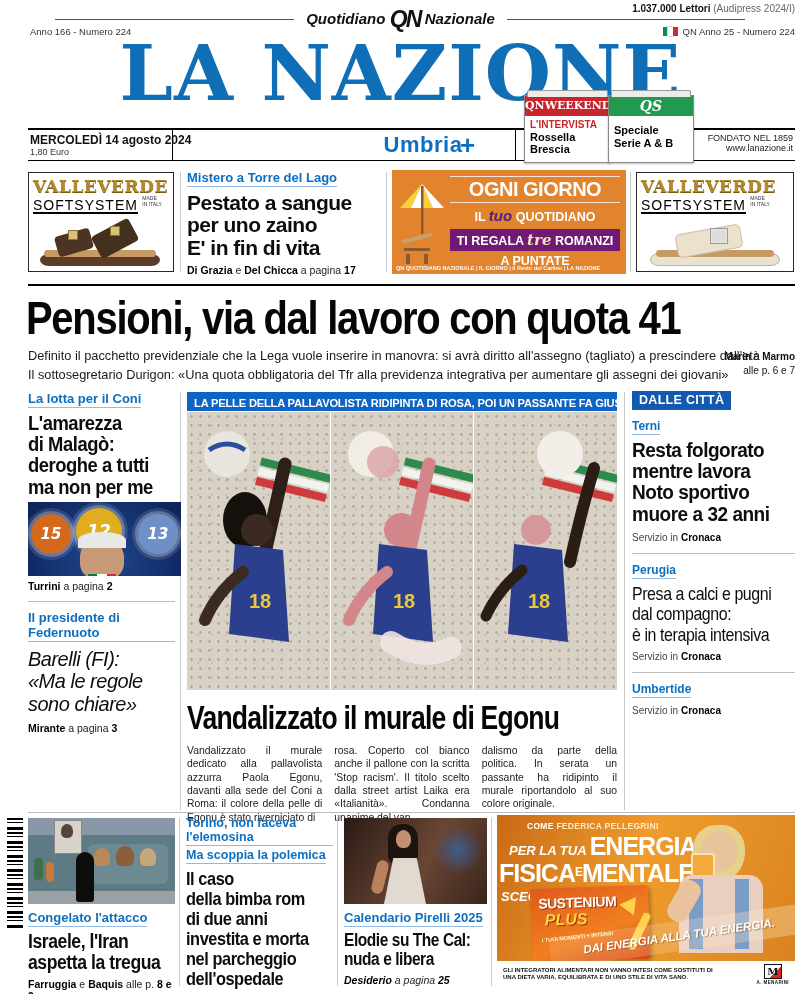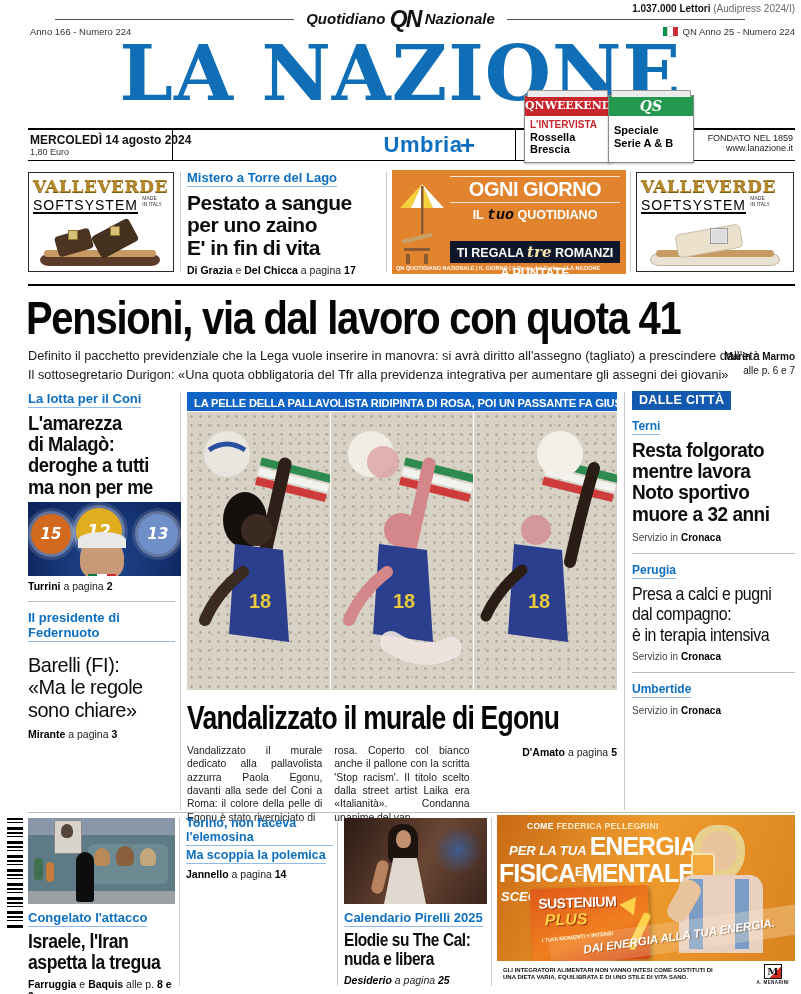--- a/index.html
+++ b/index.html
@@ -130,24 +130,24 @@
       <rect x="27" y="8" width="2.5" height="48" fill="#8a5a33"></rect>
       <rect x="8" y="62" width="30" height="4" fill="#c9a06a" transform="rotate(-14 8 62)"></rect>
       <rect x="10" y="70" width="26" height="3" fill="#8a5a33"></rect>
       <rect x="12" y="76" width="4" height="10" fill="#8a5a33"></rect>
         <rect x="30" y="76" width="4" height="10" fill="#8a5a33"></rect>
     </svg>
     <div style="position:absolute;left:58px;top:6px;width:170px;text-align:center;">
       <div style="font-weight:bold;font-size:20px;letter-spacing:-0.5px;border-top:1px solid rgba(255,255,255,.8);border-bottom:1px solid rgba(255,255,255,.8);padding:1px 0;">OGNI GIORNO</div>
       <div style="font-size:12.5px;font-weight:bold;margin-top:4px;">
         <span>IL</span>
-        <span style="font-family:Liberation Mono, monospace;font-style:italic;font-size:15px;color:#000000;">tuo</span>
+        <span style="font-family:Liberation Sans, sans-serif;font-style:italic;font-size:15px;color:#4c1d95;">tuo</span>
         <span>QUOTIDIANO</span>
       </div>
-      <div style="background:#0f172a;margin-top:17px;padding:2px 2px;font-size:12.5px;font-weight:bold;">
+      <div style="background:#701a75;margin-top:5px;padding:2px 2px;font-size:12.5px;font-weight:bold;">
         <span>TI REGALA</span>
         <span style="font-family:'DejaVu Serif',serif;font-style:italic;font-size:15px;color:#f3e6b0;">tre</span>
         <span>ROMANZI</span>
       </div>
       <div style="font-size:12.5px;font-weight:bold;margin-top:3px;">A PUNTATE</div>
     </div>
     <div style="position:absolute;bottom:3px;left:4px;right:4px;font-size:5.5px;font-weight:bold;opacity:.95;white-space:nowrap;overflow:hidden;">QN QUOTIDIANO NAZIONALE  |  IL GIORNO  |  il Resto del Carlino  |  LA NAZIONE</div>
   </div>
 
   <div class="vdiv" style="left:630px;top:172px;height:100px;"></div>
@@ -198,21 +198,21 @@
       <div style="position:absolute;bottom:28px;left:50px;width:48px;height:16px;background:#e8e8e8;border-radius:50% 50% 0 0;"></div>
       <div style="position:absolute;bottom:-6px;left:60px;width:28px;height:8px;background:#0a7a3c;"></div>
       <div style="position:absolute;bottom:-6px;left:69px;width:10px;height:8px;background:#fff;"></div>
       <div style="position:absolute;bottom:-6px;left:79px;width:9px;height:8px;background:#ce2b37;"></div>
     </div>
     <div class="byl" style="margin-top:4px;">
       <b>Turrini</b> <span>a pagina</span> <b>2</b>
     </div>
     <div style="height:1px;background:#bdbdbd;margin:9px 0 8px;"></div>
     <div class="kick"><span>Il presidente di Federnuoto</span></div>
-    <div style="margin-top:12px;">
+    <div style="margin-top:6px;font-style:italic;">
       <span class="hl-light pre cx" style="font-size:21px;transform:scaleX(0.95);">Barelli (FI):
 «Ma le regole
 sono chiare»</span>
     </div>
     <div class="byl" style="margin-top:6px;">
       <b>Mirante</b> <span>a pagina</span> <b>3</b>
     </div>
   </div>
 
   <div class="abs" style="left:187px;top:392px;width:430px;">
@@ -273,20 +273,21 @@
         </svg>
       </div>
     </div>
     <div style="margin-top:8px;height:40px;overflow:visible;">
       <span class="cx" style="font-weight:bold;font-size:34px;letter-spacing:-1px;transform:scaleX(0.78);white-space:nowrap;color:#060606;">Vandalizzato il murale di Egonu</span>
     </div>
     <div style="display:flex;gap:12px;margin-top:6px;">
       <div class="body-txt" style="flex:1;font-size:10.4px;">Vandalizzato il murale dedicato alla pallavolista azzurra Paola Egonu, davanti alla sede del Coni a Roma: il colore della pelle di Egonu è stato riverniciato di</div>
       <div class="body-txt" style="flex:1;font-size:10.4px;">rosa. Coperto col bianco anche il pallone con la scritta 'Stop racism'. Il titolo scelto dalla street artist Laika era «Italianità». Condanna unanime del van-</div>
       <div style="flex:1;">
+        <div class="body-txt" style="font-size:10.4px;">dalismo da parte della politica. In serata un passante ha ridipinto il murale riportandolo al suo colore originale.</div>
         <div class="byl" style="text-align:right;margin-top:2px;">
           <b>D'Amato</b> <span>a pagina</span> <b>5</b>
         </div>
       </div>
     </div>
   </div>
 
   <div class="abs" style="left:632px;top:390px;width:163px;">
     <div style="display:inline-block;background:#1459b0;color:#fff;font-weight:bold;font-size:12.5px;padding:2px 7px 3px;letter-spacing:0.3px;">DALLE CITTÀ</div>
 
@@ -343,20 +344,28 @@
     <div class="byl" style="margin-top:5px;">
       <b>Farruggia</b> <span>e</span> <b>Baquis</b> <span>alle p.</span> <b>8 e 9</b>
     </div>
   </div>
 
   <div class="vdiv" style="left:179px;top:818px;height:168px;"></div>
 
   <div class="abs" style="left:186px;top:816px;width:147px;">
     <div class="kick" style="font-size:12.5px;"><span>Torino, non faceva l'elemosina</span></div>
     <div class="kick" style="font-size:12.5px;margin-top:2px;"><span>Ma scoppia la polemica</span></div>
+    <div style="margin-top:5px;">
+      <span class="hl pre cx" style="font-size:19px;line-height:1.05;transform:scaleX(0.86);">Il caso
+della bimba rom
+di due anni
+investita e morta
+nel parcheggio
+dell'ospedale</span>
+    </div>
     <div class="byl" style="margin-top:4px;">
       <b>Jannello</b> <span>a pagina</span> <b>14</b>
     </div>
   </div>
 
   <div class="vdiv" style="left:337px;top:818px;height:168px;"></div>
 
   <div class="abs" style="left:344px;top:818px;width:143px;">
     <div style="position:relative;width:143px;height:86px;background:linear-gradient(120deg,#2a1a14,#6a4634 55%,#3a241c);overflow:hidden;">
       <div style="position:absolute;right:6px;top:6px;width:46px;height:52px;background:radial-gradient(circle,#3e5c8c 0%,rgba(62,92,140,0) 70%);"></div>

